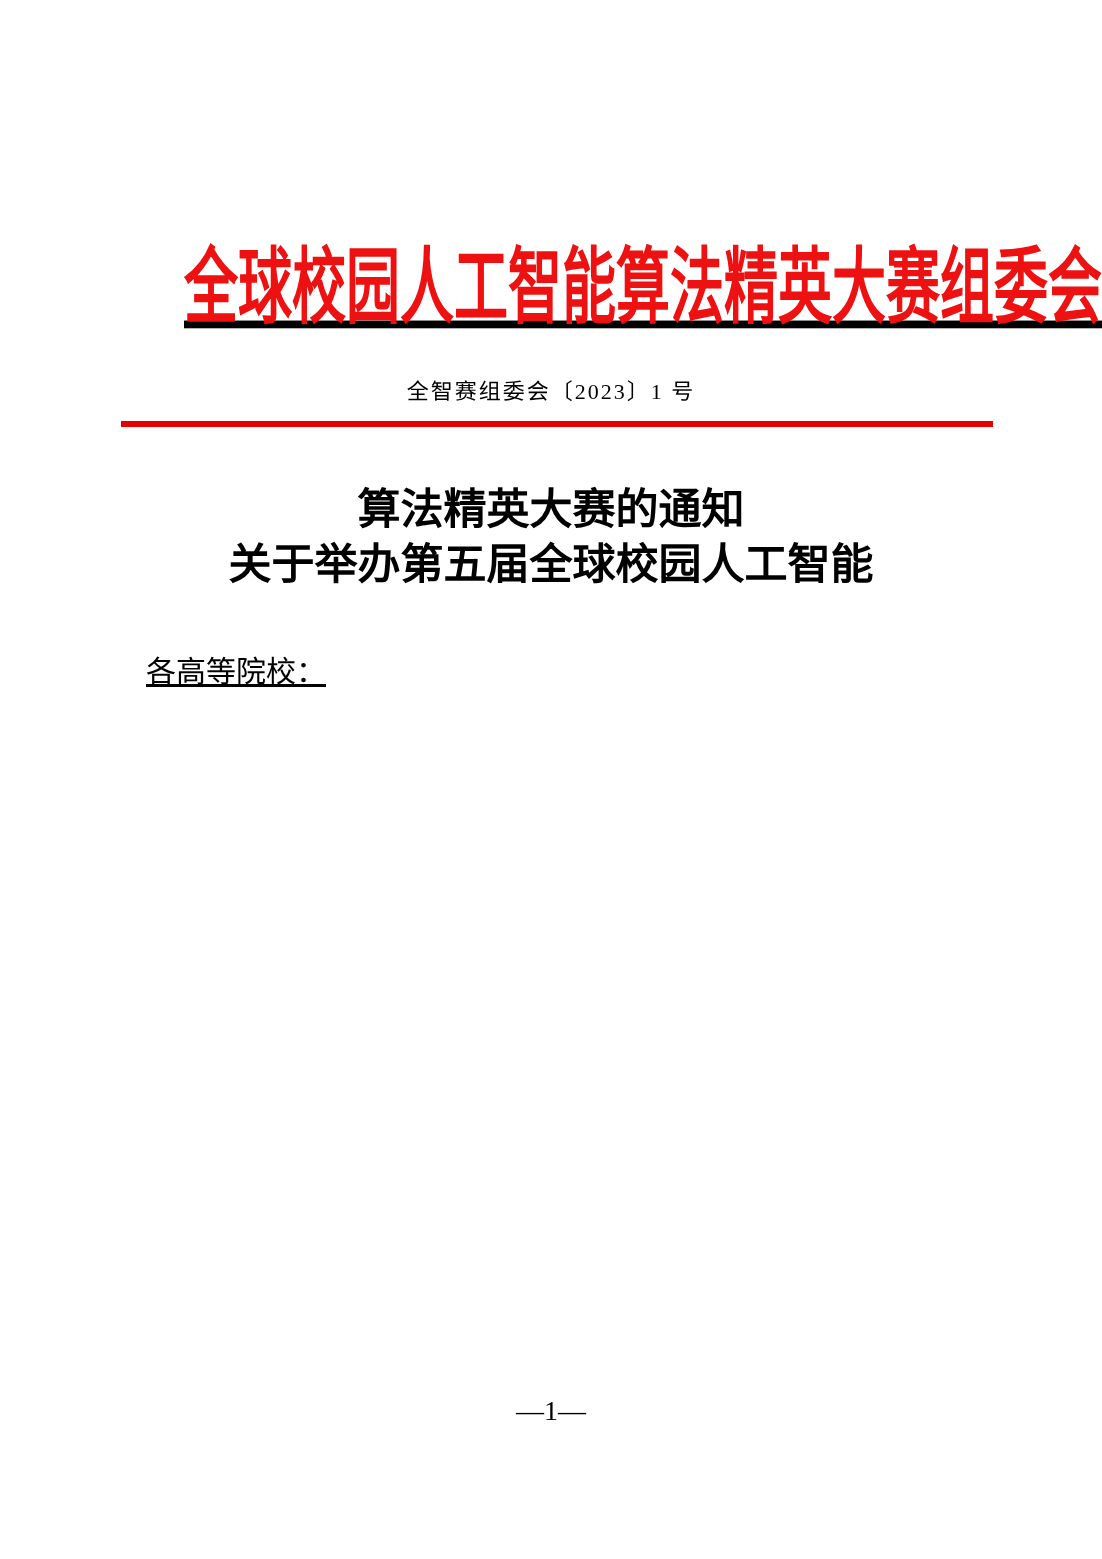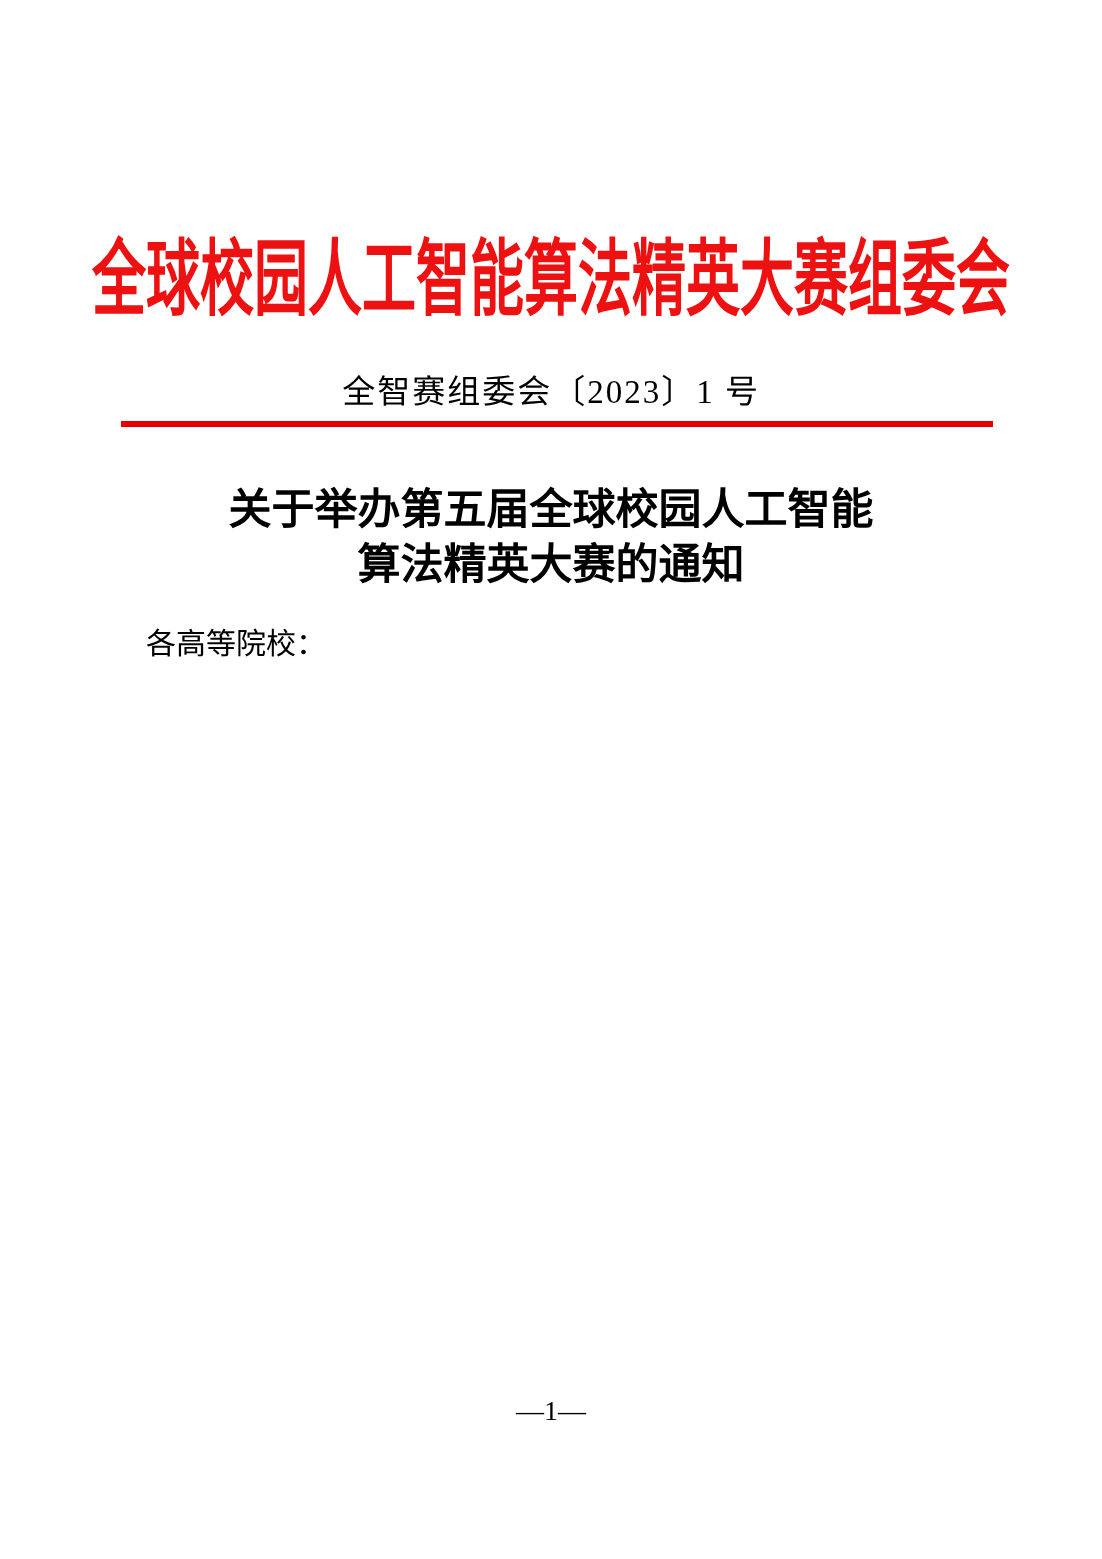--- a/index.html
+++ b/index.html
@@ -13,45 +13,46 @@
     height: 1559px;
     margin: 0 auto;
     background: var(--page_bg, #ffffff);
     color: var(--text_black, #000000);
     font-family: "Liberation Serif", "DejaVu Serif", serif;
     overflow: hidden;
   }
   
   .org-title {
     position: absolute;
-    top: 238px;
+    top: 246px;
     left: 0;
     width: 100%;
     height: 84px;
     display: flex;
     align-items: center;
-    justify-content: center;
+    justify-content: flex-end;
+    text-decoration: underline;
   }
   .org-title .org-title-text {
     font-size: 54px;
     font-weight: 700;
     color: var(--header_red, #ee1111);
     line-height: 1;
     white-space: nowrap;
     transform: scaleY(1.55);
     transform-origin: center center;
   }
   
   .doc-number {
     position: absolute;
     top: 376px;
     left: 0;
     width: 100%;
     text-align: center;
-    font-size: 33px;
+    font-size: 22px;
     letter-spacing: 2px;
     line-height: 32px;
   }
   
   .red-rule {
     position: absolute;
     top: 421px;
     left: 121px;
     width: 872px;
     height: 6px;
@@ -64,27 +65,28 @@
     left: 0;
     width: 100%;
     text-align: center;
     font-size: 43px;
     font-weight: 700;
     line-height: 55px;
   }
   
   .body-text {
     position: absolute;
-    top: 616px;
+    top: 644px;
     left: 146px;
     width: 821px;
     font-size: 30px;
     line-height: 55px;
     text-align: justify;
     text-justify: inter-character;
+    text-decoration: underline;
   }
   .body-text p {
     margin: 0;
     padding: 0;
   }
   .para {
     text-indent: 2em;
   }
   
   .page-number {
@@ -104,22 +106,22 @@
 
   <div class="org-title">
     <span class="org-title-text">全球校园人工智能算法精英大赛组委会</span>
   </div>
 
   <div class="doc-number">全智赛组委会〔2023〕1 号</div>
 
   <div class="red-rule"></div>
 
   <div class="notice-title">
+    <div>算法精英大赛的通知</div>
     <div>关于举办第五届全球校园人工智能</div>
-    <div>算法精英大赛的通知</div>
   </div>
 
   <div class="body-text">
     <p class="salutation">各高等院校：</p>
   </div>
 
   <div class="page-number">—1—</div>
 
 </div>
 

